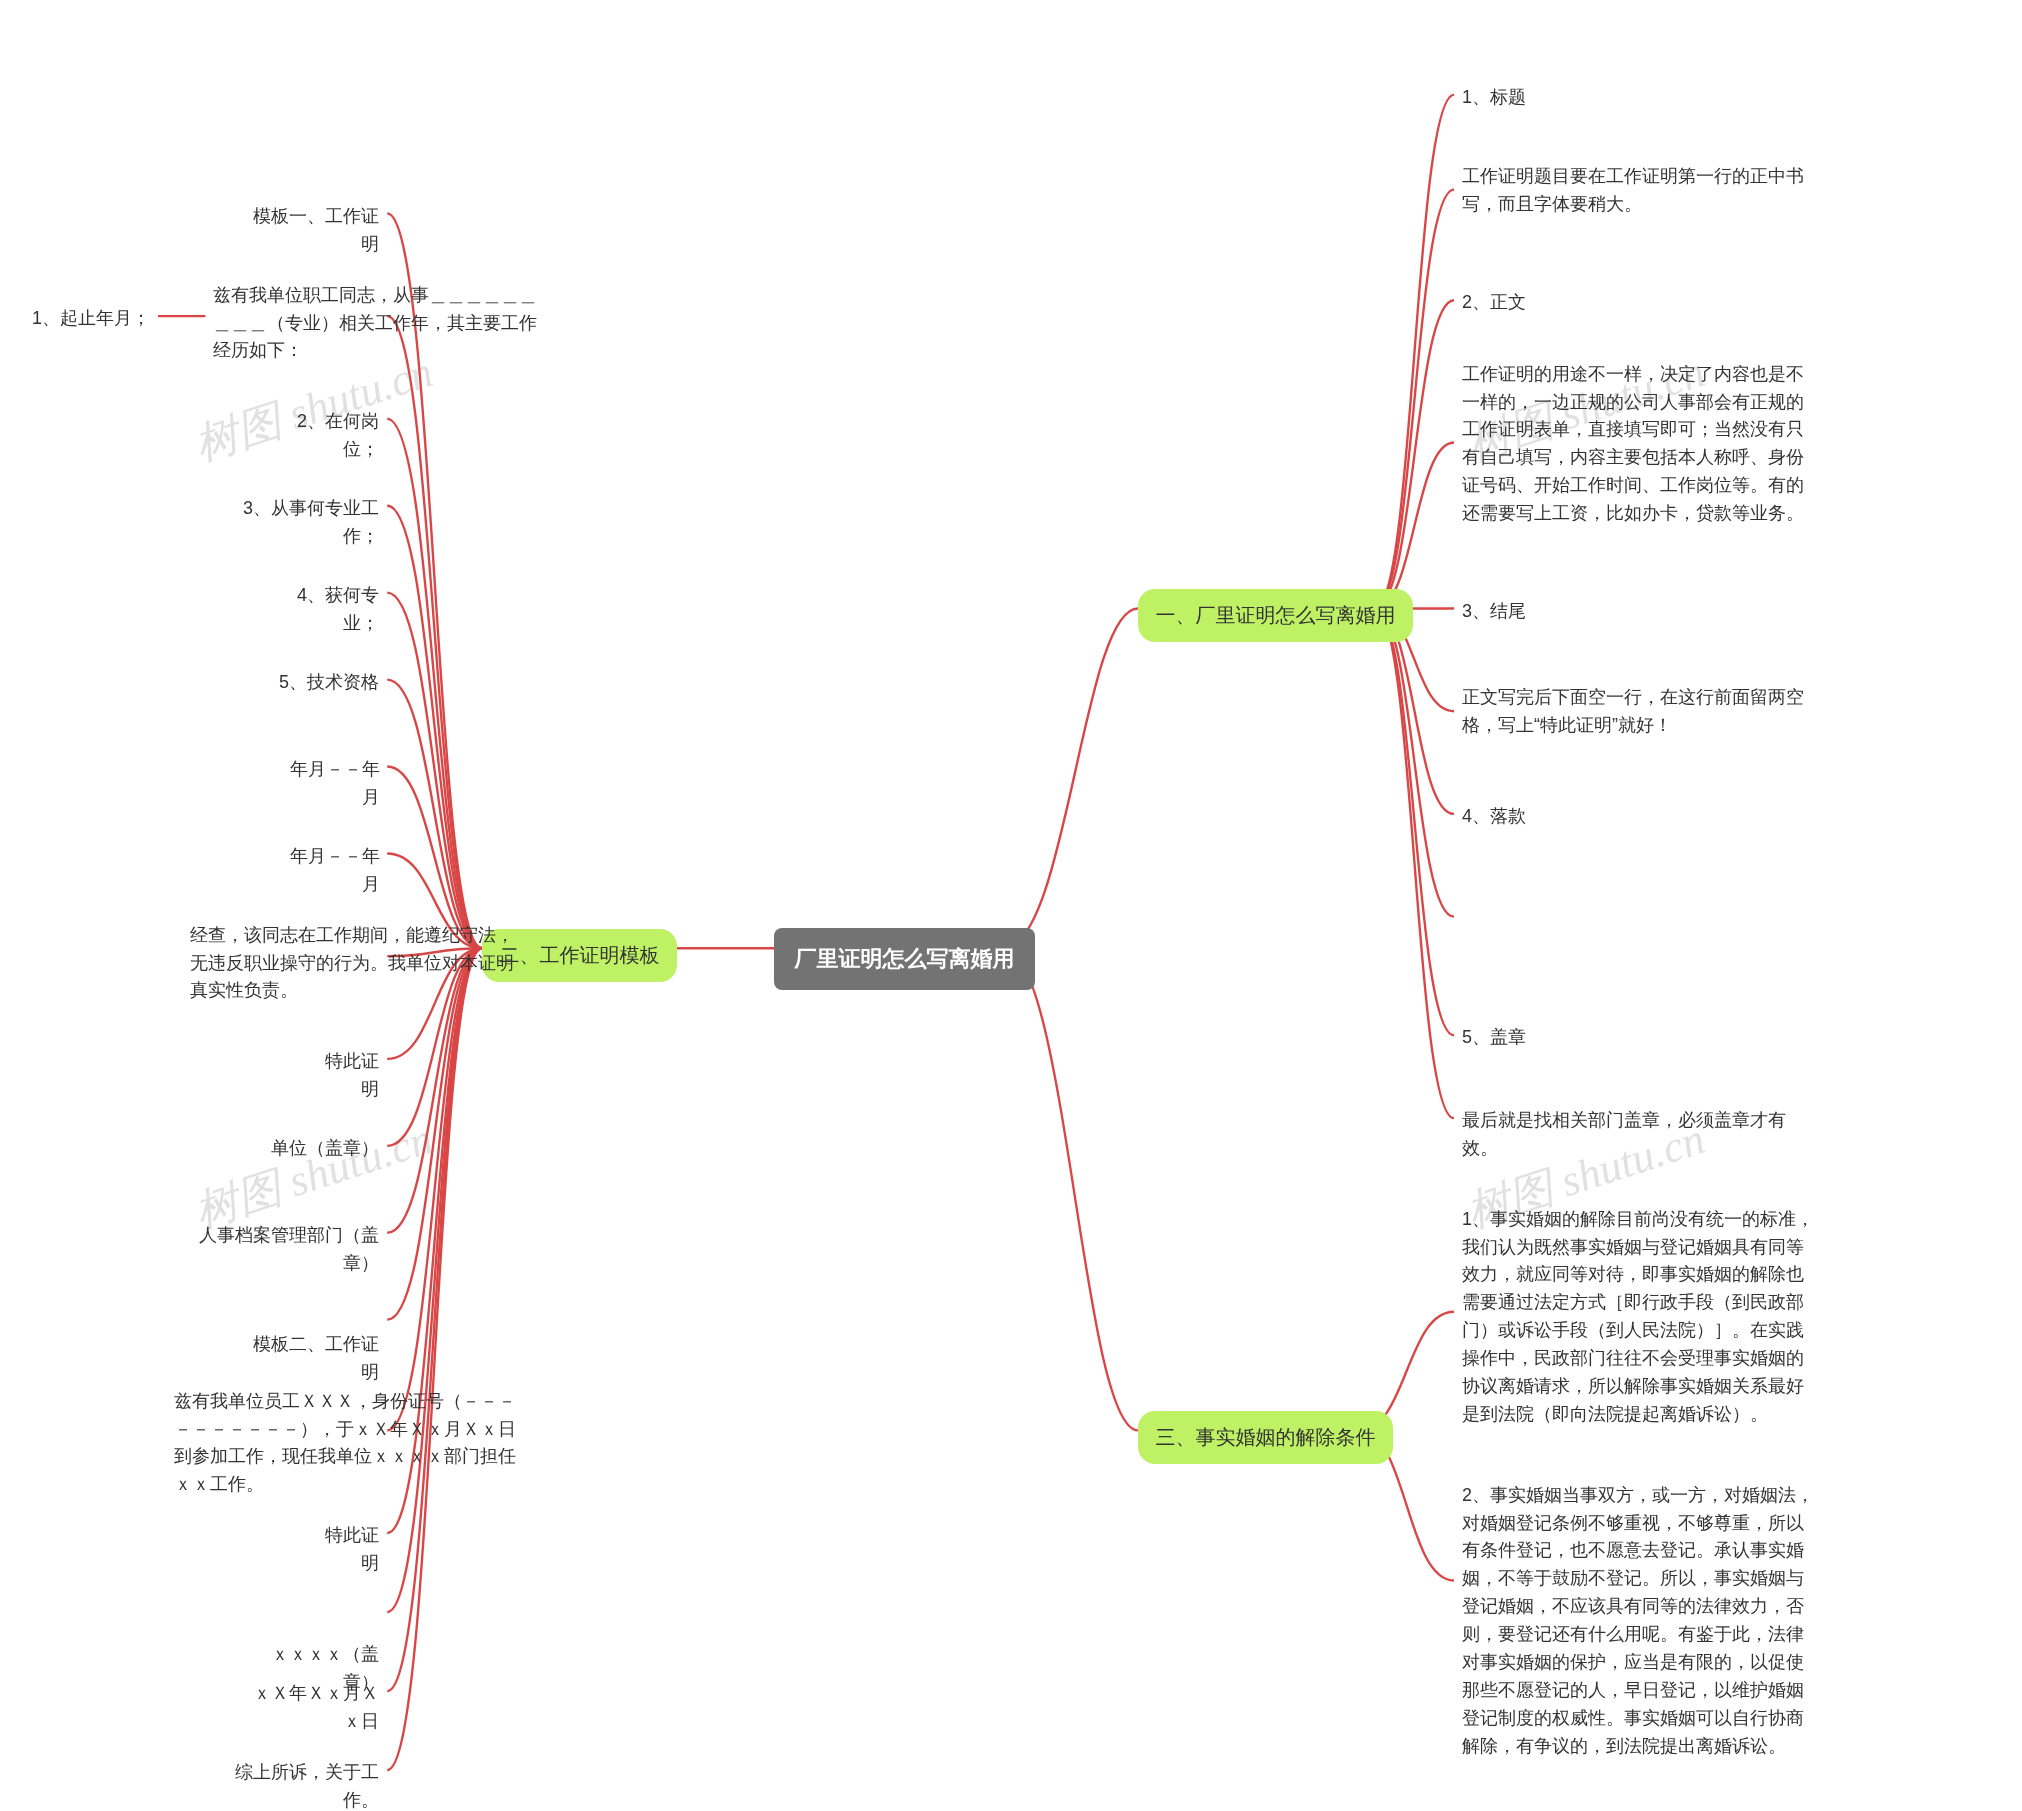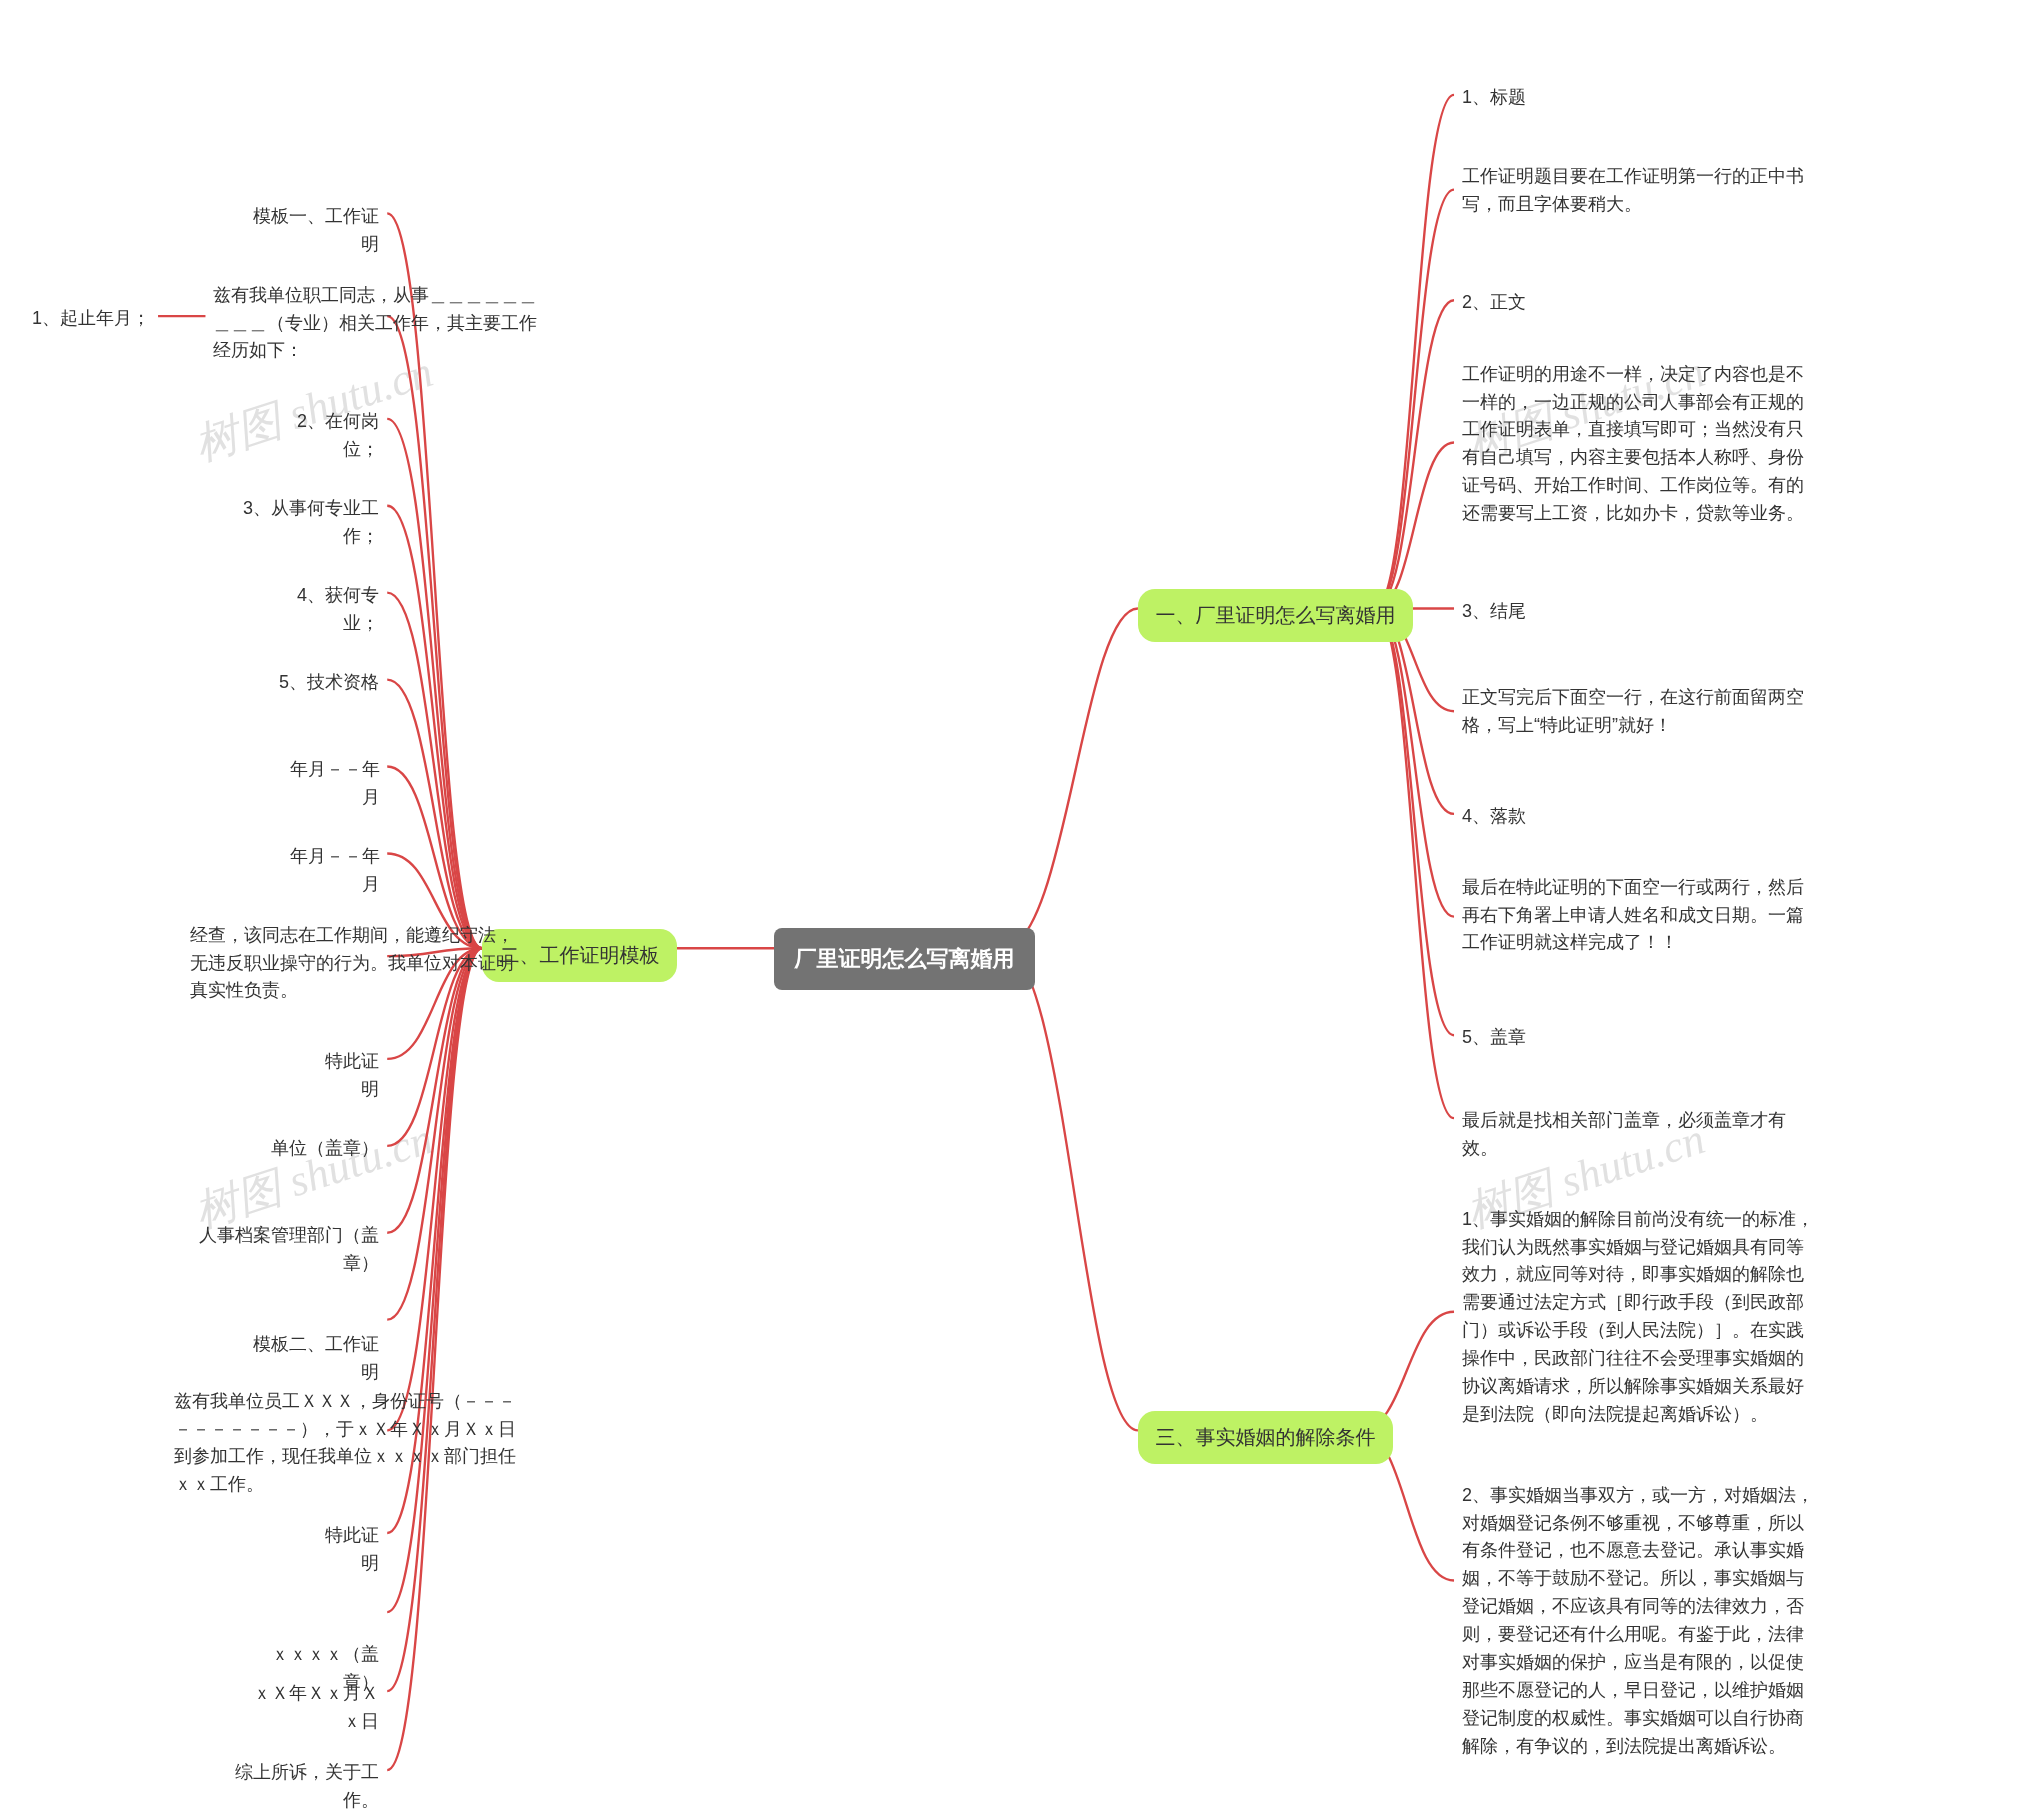--- a/index.html
+++ b/index.html
@@ -122,21 +122,20 @@
   <div class="node root" style="left:774px; top:928px;">厂里证明怎么写离婚用</div>
 
   <div class="node branch" style="left:1138px; top:589px;">一、厂里证明怎么写离婚用</div>
   <div class="node leaf" style="left:1454px; top:79px;">1、标题</div>
   <div class="node leaf wide" style="left:1454px; top:158px;">工作证明题目要在工作证明第一行的正中书写，而且字体要稍大。</div>
   <div class="node leaf" style="left:1454px; top:284px;">2、正文</div>
   <div class="node leaf wide" style="left:1454px; top:356px;">工作证明的用途不一样，决定了内容也是不一样的，一边正规的公司人事部会有正规的工作证明表单，直接填写即可；当然没有只有自己填写，内容主要包括本人称呼、身份证号码、开始工作时间、工作岗位等。有的还需要写上工资，比如办卡，贷款等业务。</div>
   <div class="node leaf" style="left:1454px; top:593px;">3、结尾</div>
   <div class="node leaf wide" style="left:1454px; top:679px;">正文写完后下面空一行，在这行前面留两空格，写上“特此证明”就好！</div>
   <div class="node leaf" style="left:1454px; top:798px;">4、落款</div>
-  <div class="node leaf wide" style="left:1454px; top:869px;">最后在特此证明的下面空一行或两行，然后再右下角署上申请人姓名和成文日期。一篇工作证明就这样完成了！！</div>
   <div class="node leaf" style="left:1454px; top:1019px;">5、盖章</div>
   <div class="node leaf wide" style="left:1454px; top:1102px;">最后就是找相关部门盖章，必须盖章才有效。</div>
 
   <div class="node branch" style="left:1138px; top:1411px;">三、事实婚姻的解除条件</div>
   <div class="node leaf wide" style="left:1454px; top:1201px; max-width:371px;">1、事实婚姻的解除目前尚没有统一的标准，我们认为既然事实婚姻与登记婚姻具有同等效力，就应同等对待，即事实婚姻的解除也需要通过法定方式［即行政手段（到民政部门）或诉讼手段（到人民法院）］。在实践操作中，民政部门往往不会受理事实婚姻的协议离婚请求，所以解除事实婚姻关系最好是到法院（即向法院提起离婚诉讼）。</div>
   <div class="node leaf wide" style="left:1454px; top:1477px; max-width:371px;">2、事实婚姻当事双方，或一方，对婚姻法，对婚姻登记条例不够重视，不够尊重，所以有条件登记，也不愿意去登记。承认事实婚姻，不等于鼓励不登记。所以，事实婚姻与登记婚姻，不应该具有同等的法律效力，否则，要登记还有什么用呢。有鉴于此，法律对事实婚姻的保护，应当是有限的，以促使那些不愿登记的人，早日登记，以维护婚姻登记制度的权威性。事实婚姻可以自行协商解除，有争议的，到法院提出离婚诉讼。</div>
 
   <div class="node branch" style="left:482px; top:929px;">二、工作证明模板</div>
 
   <div class="node leaf" style="left:237px; top:198px; text-align:right; width:150px;">模板一、工作证明</div>

